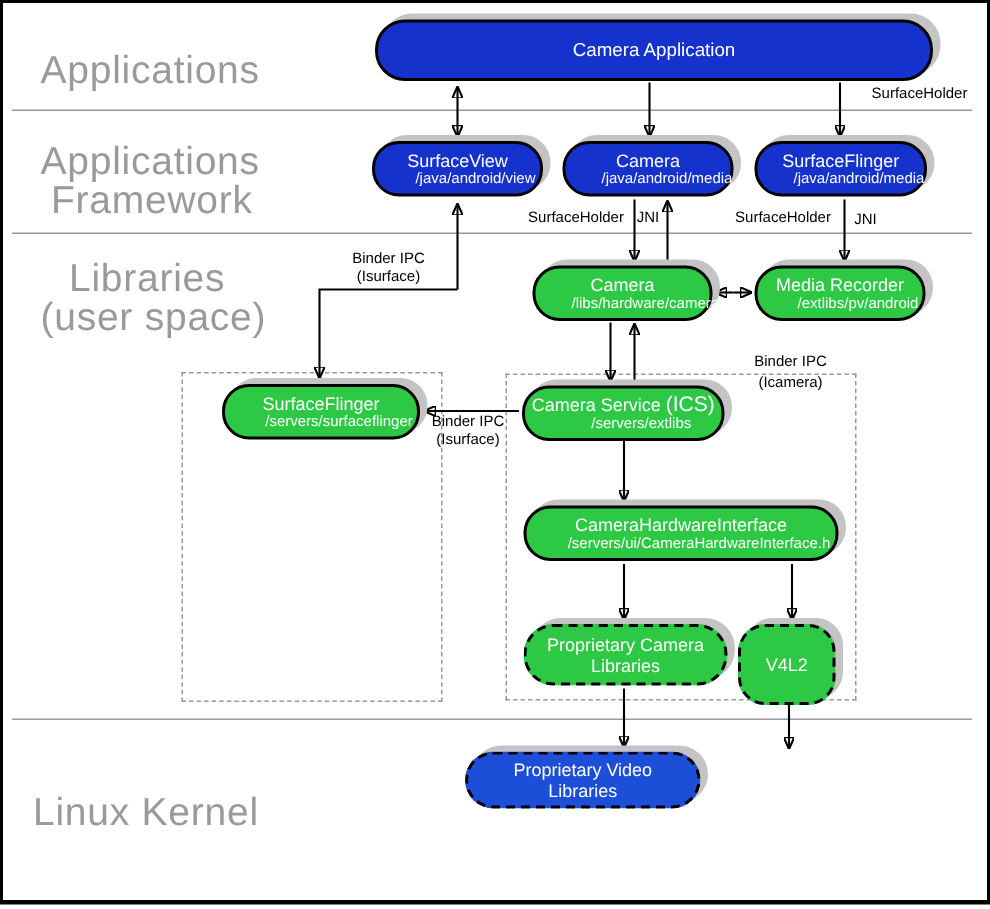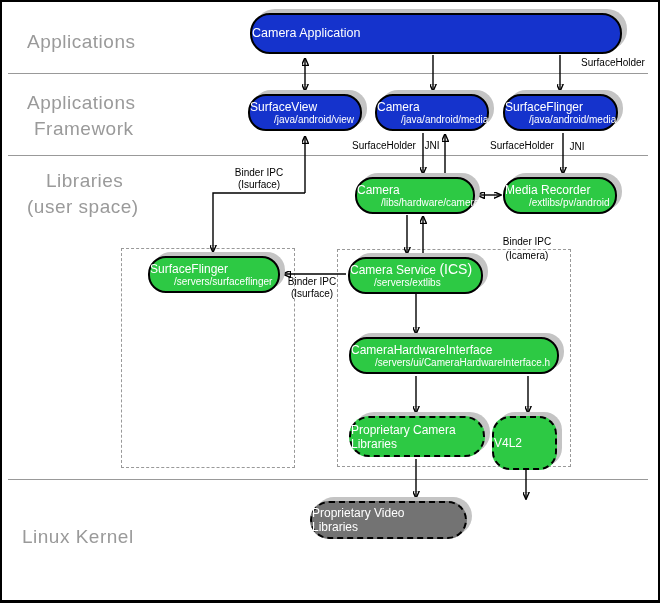--- a/index.html
+++ b/index.html
@@ -9,34 +9,34 @@
     background:#ffffff;
     font-family:"Liberation Sans", sans-serif;
     overflow:hidden;
     box-sizing:border-box;
   }
   .frame{
     position:absolute;left:0;top:0;width:656px;height:598px;
     border:2px solid #000;border-bottom-width:3px;
   }
   .section-label{
-    position:absolute;color:#9a9a9a;font-size:19px;letter-spacing:0.5px;
+    position:absolute;color:#9a9a9a;font-size:26px;letter-spacing:0.5px;
     white-space:nowrap;
   }
   .layer-line{position:absolute;left:8px;width:640px;height:1px;background:#999;}
   .group-rect{position:absolute;border:1px dashed #999;background:transparent;}
   .node{
     position:absolute;box-sizing:border-box;
-    border:2px solid #000;color:#fff;text-align:left;
+    border:2px solid #000;color:#fff;text-align:center;
     display:flex;flex-direction:column;justify-content:center;
     box-shadow:5px -4px 0 0 #c4c4c4;
   }
   .node.blue{background:#1533cc;}
   .node.green{background:#2dc944;}
-  .node.red{background:#737373;}
+  .node.red{background:#1d4ed8;}
   .node.dashed{border-style:dashed;}
   .node .t{font-size:12px;line-height:14px;white-space:nowrap;}
   .node .t .tn{font-size:14px;margin-top:12px;}
   .node .s{font-size:10px;line-height:12px;white-space:nowrap;padding-left:24px;}
   .node .t2{font-size:12.5px;line-height:15px;white-space:nowrap;}
   .lbl{
     position:absolute;color:#000;font-size:10px;line-height:12px;
     text-align:center;white-space:nowrap;
   }
   svg.wires{position:absolute;left:0;top:0;}

